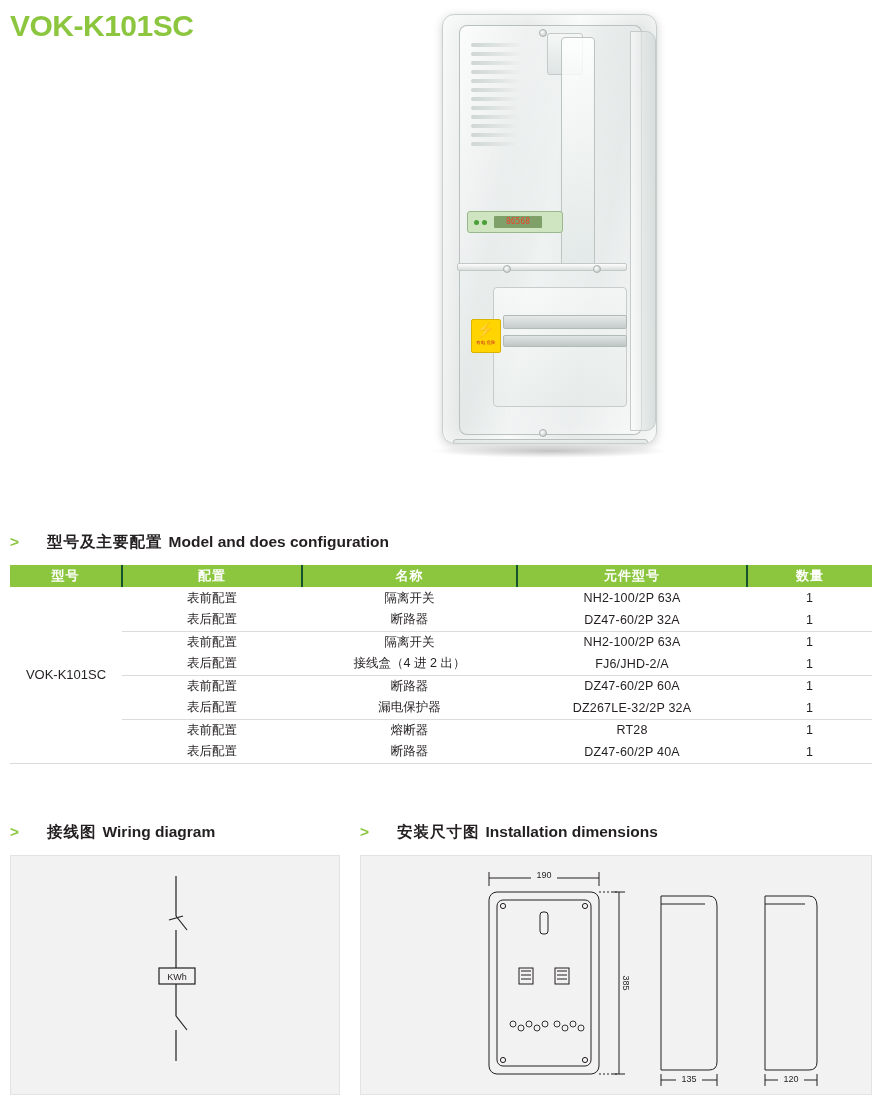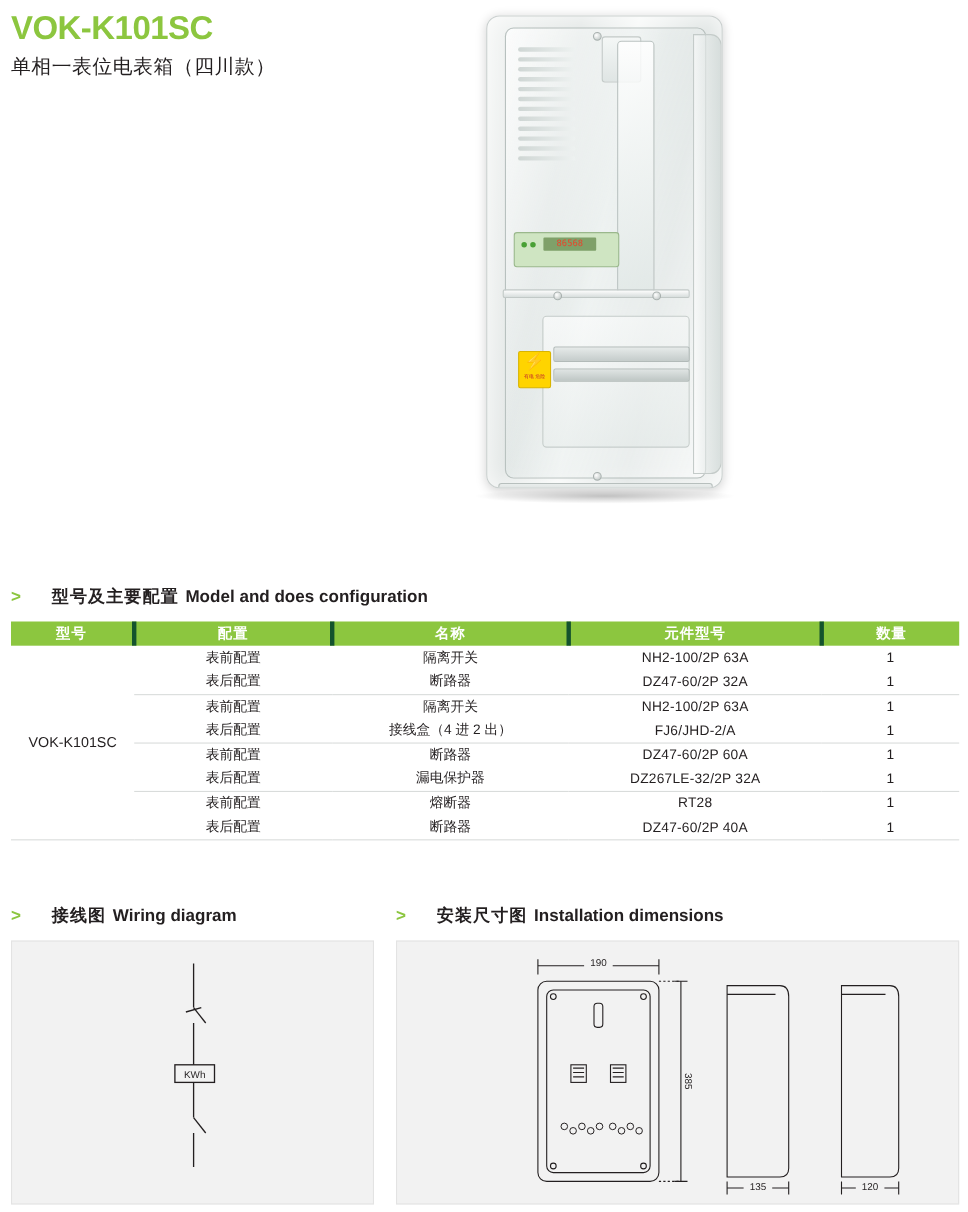--- a/index.html
+++ b/index.html
@@ -80,21 +80,21 @@
     position:absolute; left:118px; top:22px; width:34px; height:230px;
     border:1px solid #bcc4c2; border-radius:4px;
     background: linear-gradient(180deg, rgba(255,255,255,0.85), rgba(222,230,228,0.6));
   }
   .win-small {
     position:absolute; left:104px; top:18px; width:36px; height:42px;
     border:1px solid #c3cac8; border-radius:3px;
     background:linear-gradient(180deg,#f4f7f6,#dfe5e4);
   }
   .meter-display {
-    position:absolute; left:24px; top:196px; width:96px; height:32px;
+    position:absolute; left:24px; top:196px; width:96px; height:22px;
     background:#cfe5c2; border:1px solid #9ab88c; border-radius:3px;
   }
   .meter-display .lcd {
     position:absolute; left:26px; top:4px; width:48px; height:12px;
     background:#7fa069; color:#e8442c; font-size:8px; line-height:12px;
     text-align:center; font-family:"DejaVu Sans Mono", monospace; border-radius:1px;
   }
   .led { position:absolute; width:5px; height:5px; border-radius:50%; background:#49a035; top:8px; }
   .divider-shelf {
     position:absolute; left:14px; top:248px; width:170px; height:8px;
@@ -161,21 +161,21 @@
     width:862px;
     border-collapse:collapse;
     font-size:12.5px;
   }
   .cfg-table th {
     background:#8cc63f;
     color:#ffffff;
     font-weight:bold;
     height:22px;
     font-size:13px;
-    border-right:4px solid #14532d;
+    border-right:2px solid #14532d;
     letter-spacing:1px;
   }
   .cfg-table th:last-child { border-right:none; }
   .cfg-table td {
     height:22px;
     text-align:center;
     color:#231f20;
     padding:0 4px;
   }
   .cfg-table td.model {
@@ -202,21 +202,20 @@
   .wire-svg, .dims-svg { display:block; }
 
   
   .small-dim { font-size:9px; fill:#231f20; font-family:"Liberation Sans", sans-serif; }
 </style>
 </head>
 <body>
 
 <div class="header">
   <h1 class="product-code">VOK-K101SC</h1>
-  <div class="product-name-cn">单相一表位电表箱（四川款）</div>
 </div>
 
 <div class="photo-wrap">
   <div class="meter-box">
     <div class="meter-lid"></div>
     <div class="louver">
       <i></i>
         <i></i>
         <i></i>
         <i></i>

